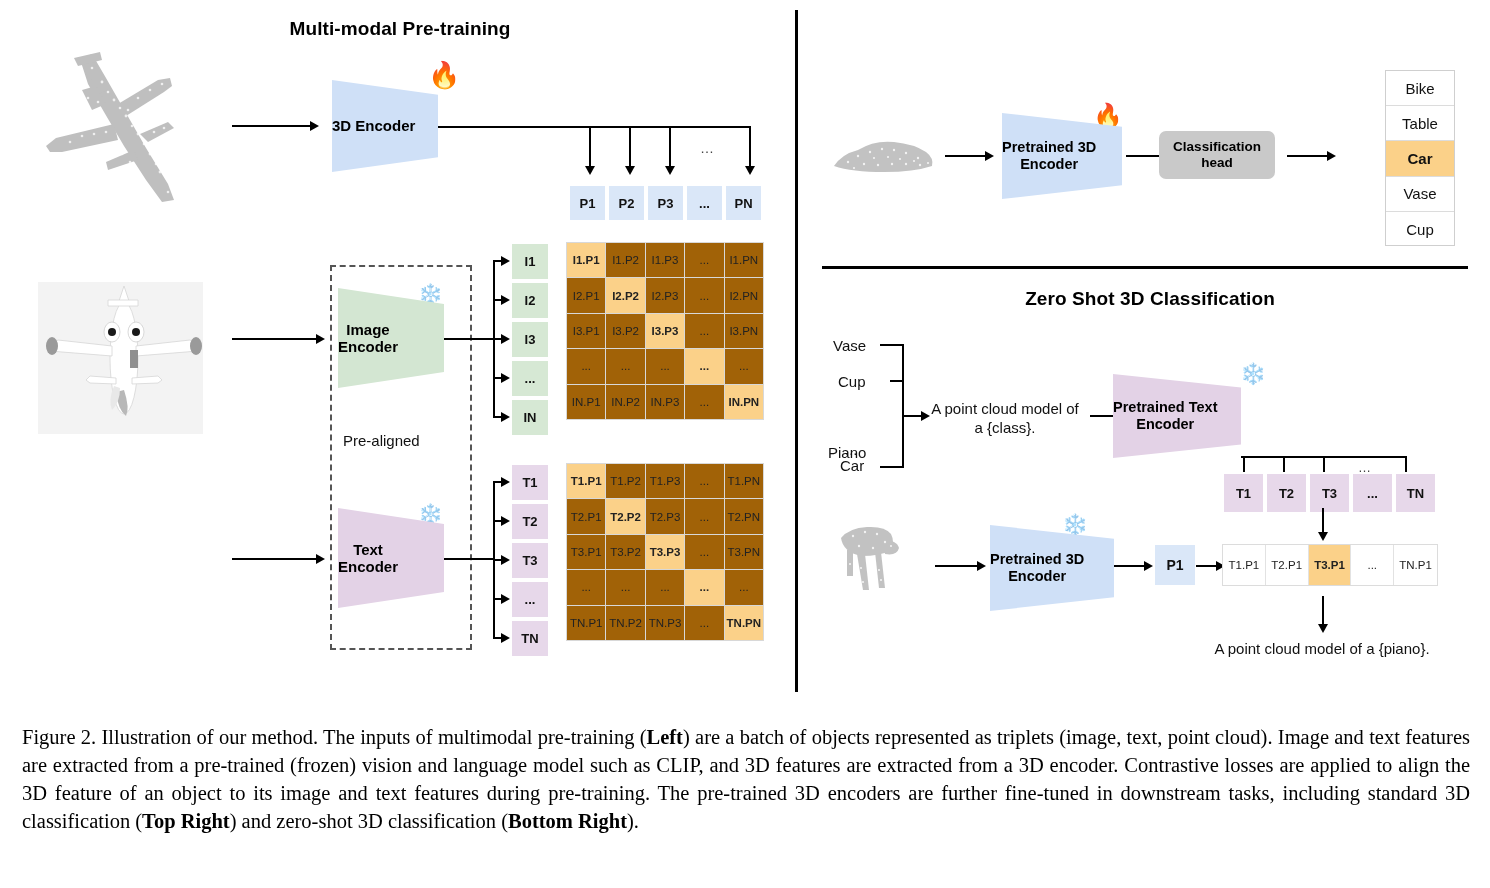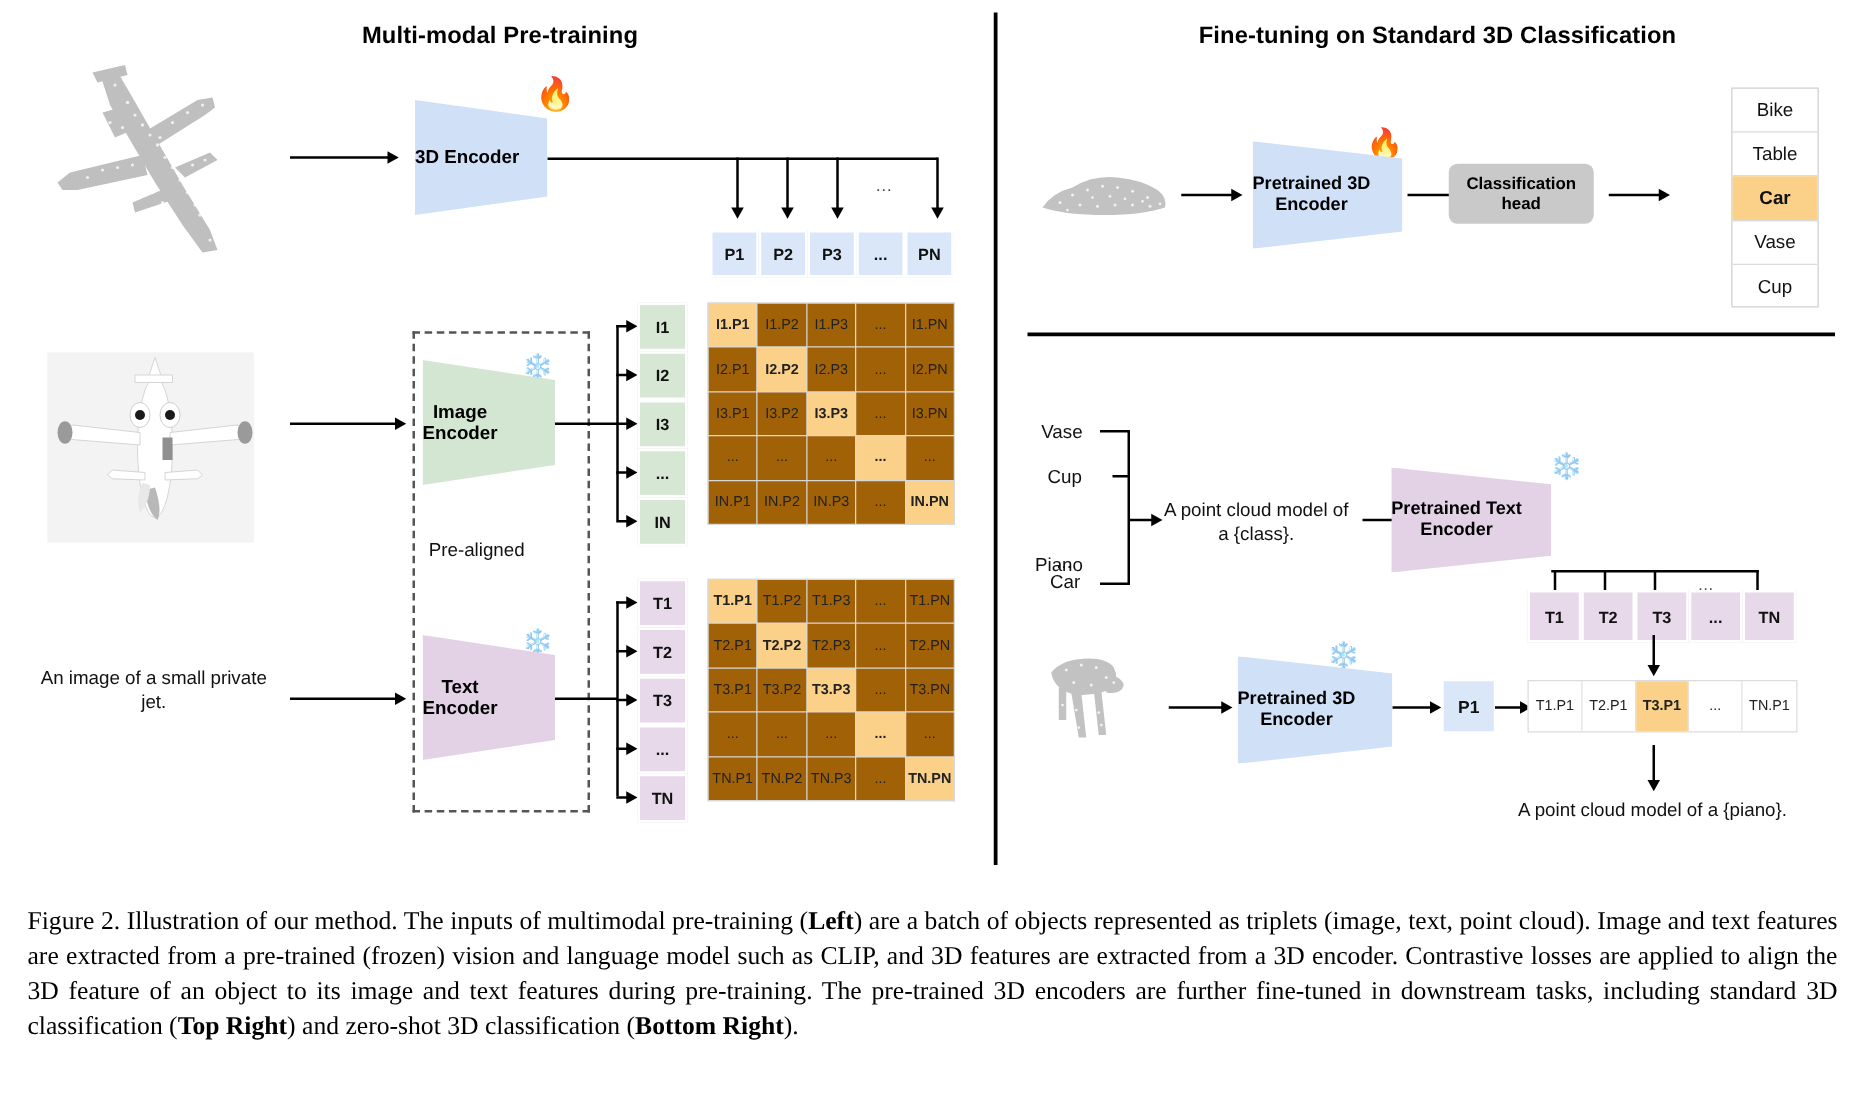--- a/index.html
+++ b/index.html
@@ -265,23 +265,20 @@
       <div class="mc">...</div>
       <div class="mc">IN.P1</div>
       <div class="mc">IN.P2</div>
       <div class="mc">IN.P3</div>
       <div class="mc">...</div>
       <div class="mc hl">IN.PN</div>
     </div>
 
   <div class="arr arrh abs" style="left:232px;top:558px;width:86px;"></div>
   <div class="ahead r abs" style="left:316px;top:554px;"></div>
-  <div class="lbl c abs" style="left:32px;top:534px;width:182px;">
-    <span>An image of a small private jet.</span>
-  </div>
 
   <div class="trap purple" style="left:338px;top:508px;width:106px;height:100px;font-size:15px;">
     <span class="tlab">
       <span>Text</span><br>
       <span>Encoder</span>
     </span>
   </div>
   <span class="emoji" style="left:418px;top:504px;font-size:20px;">❄️</span>
 
   <div class="arr arrh abs" style="left:444px;top:558px;width:50px;"></div>
@@ -326,21 +323,20 @@
       <div class="mc">...</div>
       <div class="mc hl">...</div>
       <div class="mc">...</div>
       <div class="mc">TN.P1</div>
       <div class="mc">TN.P2</div>
       <div class="mc">TN.P3</div>
       <div class="mc">...</div>
       <div class="mc hl">TN.PN</div>
     </div>
 
-  <div class="ptitle abs" style="left:850px;top:18px;width:600px;">Fine-tuning on Standard 3D Classification</div>
 
   <svg class="pc" style="left:828px;top:130px;width:110px;height:52px;" viewBox="0 0 110 52">
     <g fill="#c2c2c2">
       <path d="M6 36 Q14 24 30 20 Q46 10 66 12 Q86 14 98 22 Q106 28 104 36 Q86 42 56 42 Q24 42 6 36 Z"></path>
     </g>
     <g fill="#ffffff" opacity="0.8">
       <circle cx="20" cy="32" r="1.2"></circle>
         <circle cx="30" cy="26" r="1.2"></circle>
       <circle cx="42" cy="22" r="1.2"></circle>
         <circle cx="54" cy="19" r="1.2"></circle>
@@ -387,20 +383,21 @@
   <div class="ahead r abs" style="left:1327px;top:151px;"></div>
 
   <div class="classlist" id="tr-classes" style="left:1345px;top:70px;width:70px;height:176px;margin-left:40px;">
       <div class="ci" style="height: 35.2px;">Bike</div>
       <div class="ci" style="height: 35.2px;">Table</div>
       <div class="ci hl" style="height: 35.2px;">Car</div>
       <div class="ci" style="height: 35.2px;">Vase</div>
       <div class="ci" style="height: 35.2px;">Cup</div>
     </div>
 
+  <div class="ptitle abs" style="left:880px;top:288px;width:540px;">Zero Shot 3D Classification</div>
 
   <div class="lbl abs" style="left:833px;top:337px;">Vase</div>
   <div class="lbl abs" style="left:838px;top:373px;">Cup</div>
   <div class="lbl abs" style="left:828px;top:409px;margin-top:35px;">Piano</div>
   <div class="lbl abs" style="left:845px;top:441px;">...</div>
   <div class="lbl abs" style="left:840px;top:457px;">Car</div>
 
   <div class="bracket" style="left:880px;top:344px;width:24px;height:124px;">
     <i style="left:22px;top:0;width:2px;height:124px;"></i>
     <i style="left:0;top:0;width:24px;height:2px;"></i>

